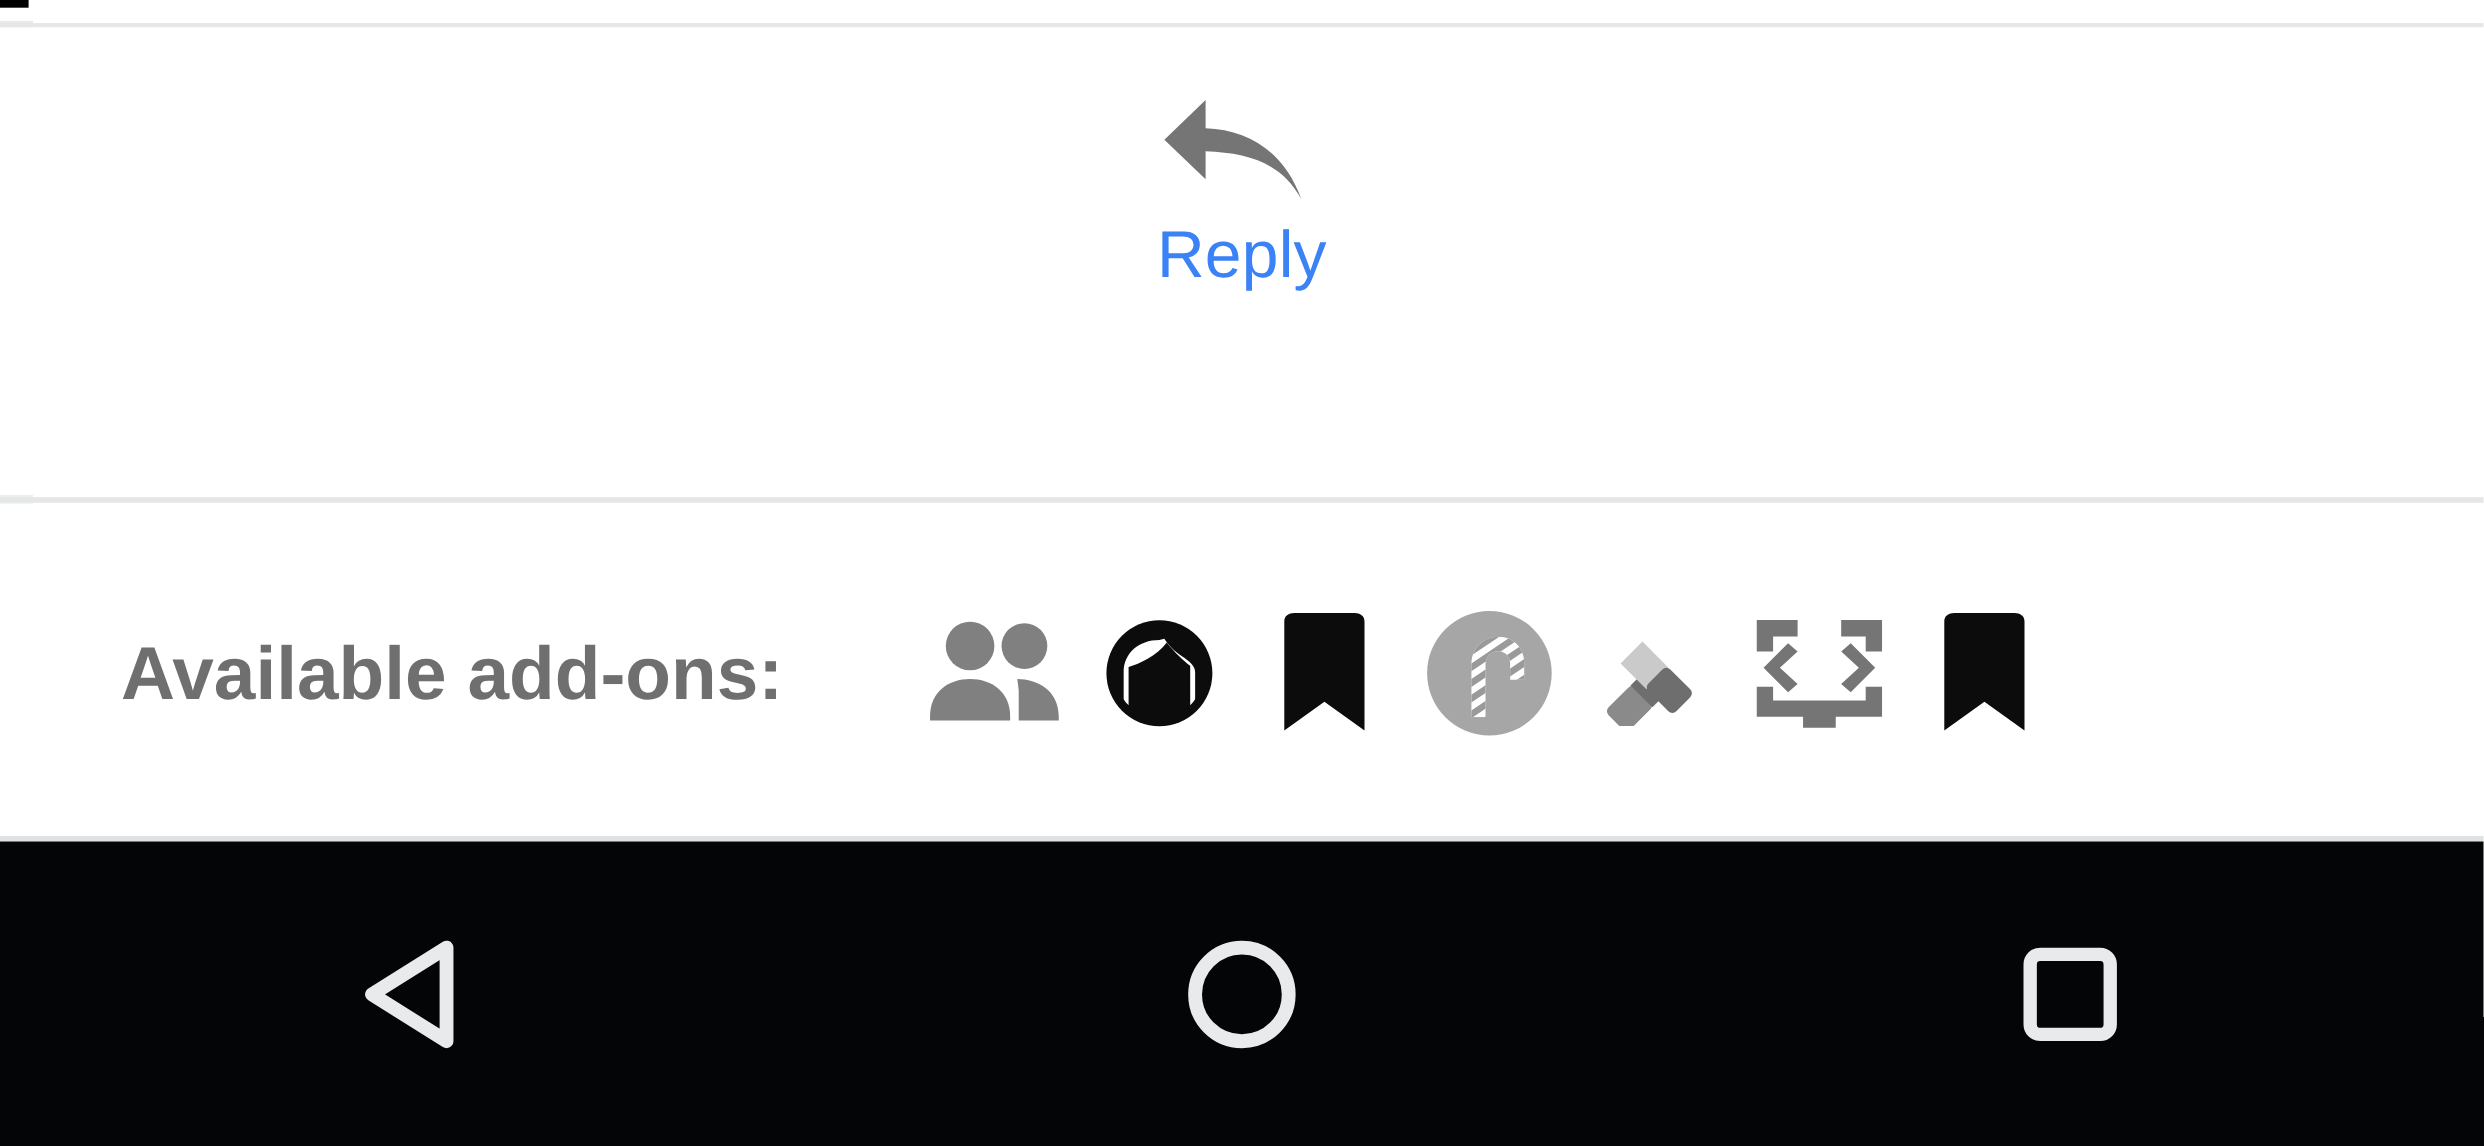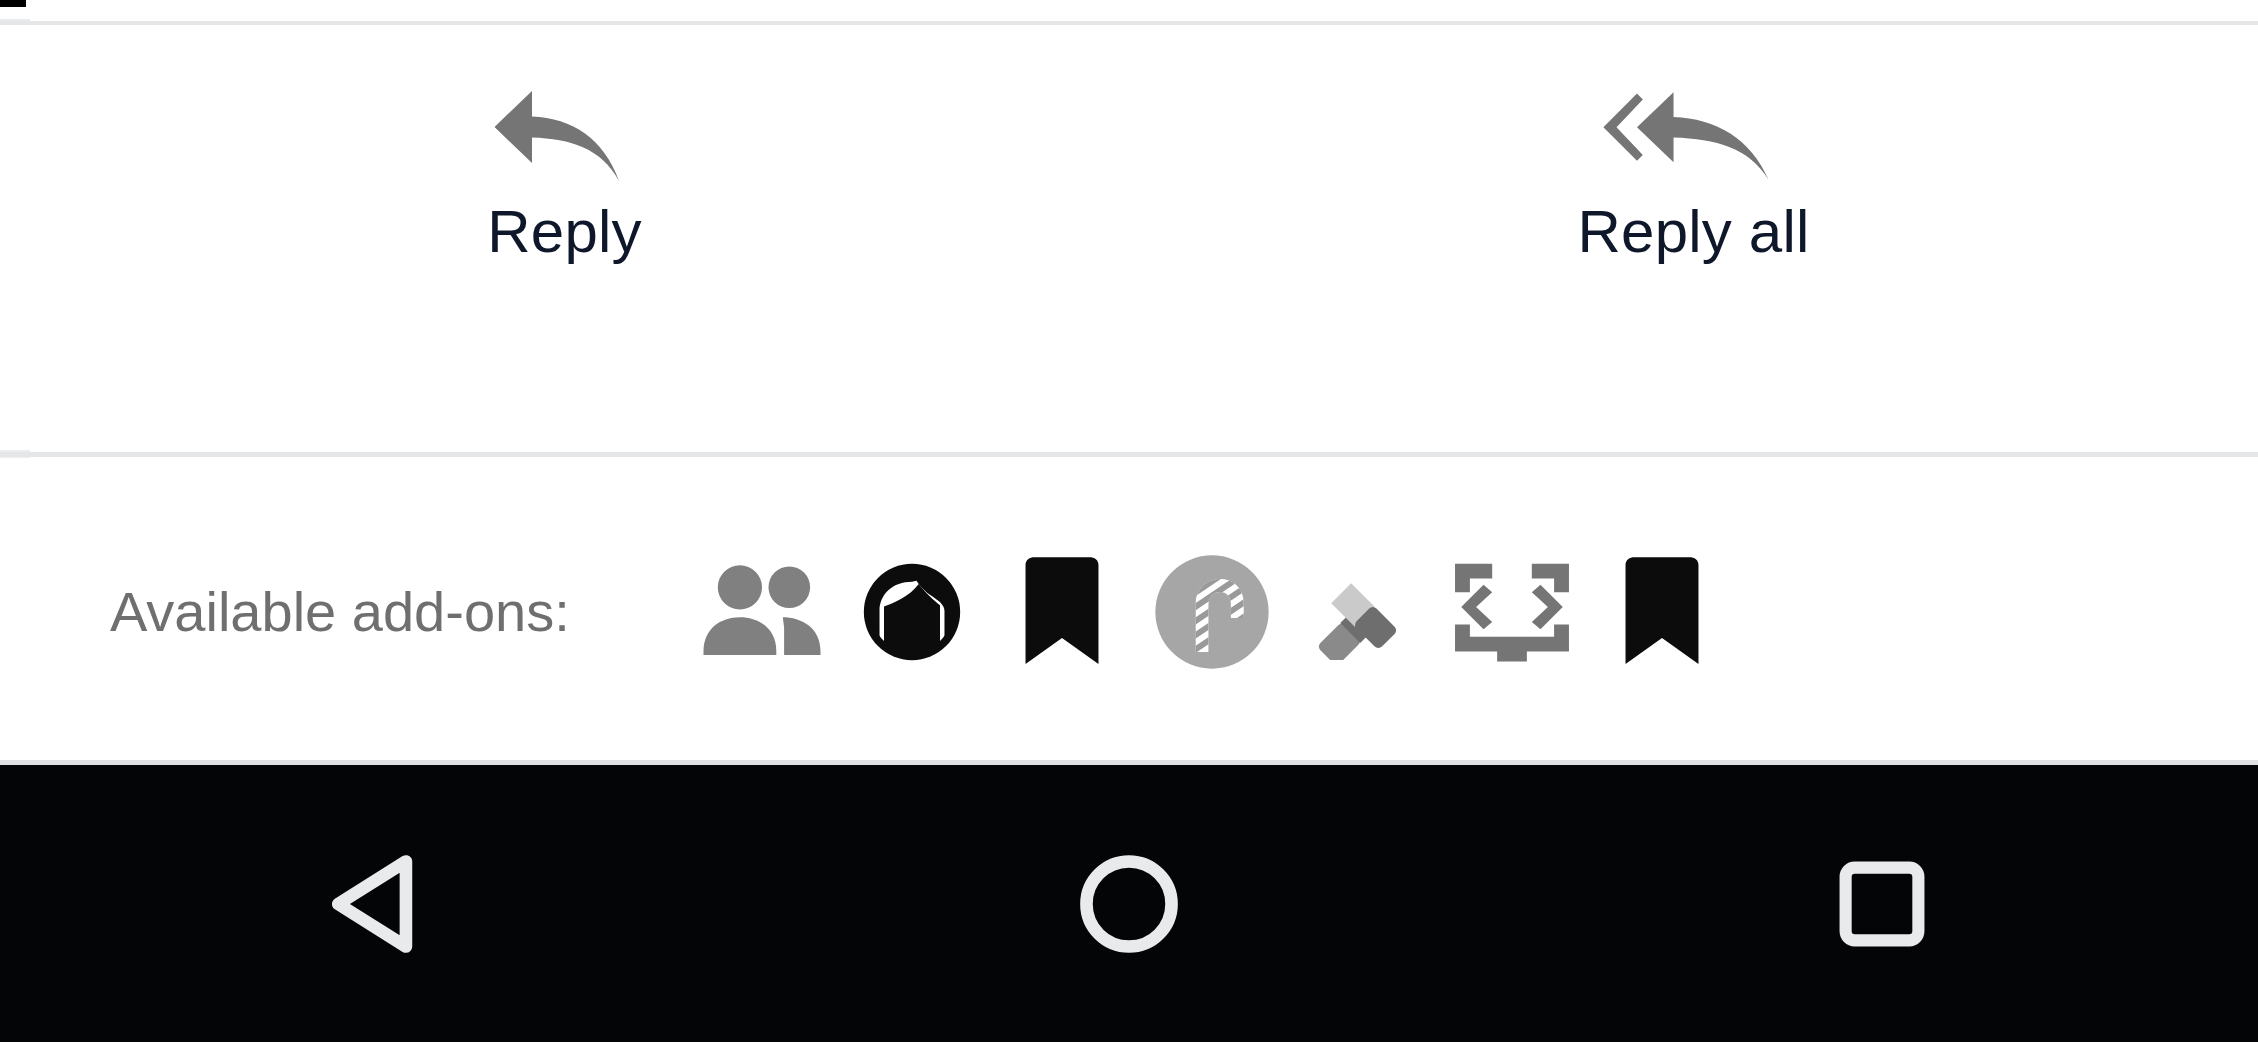--- a/index.html
+++ b/index.html
@@ -78,21 +78,21 @@
     height: 96px;
     display: flex;
     align-items: center;
     justify-content: center;
   }
   .action-icon svg { display: block; }
   .action-label {
     margin-top: 18px;
     font-size: 60px;
     line-height: 1;
-    color: #0f172a;
+    color: #3b82f6;
     letter-spacing: 0.2px;
     white-space: nowrap;
   }
 
   
   .mid-divider {
     position: absolute;
     left: 0;
     top: 452px;
     width: 2258px;
@@ -121,26 +121,27 @@
   .addons-row {
     position: absolute;
     left: 0;
     top: 0;
     height: 307px;
     display: flex;
     align-items: center;
     white-space: nowrap;
   }
   .addons-label {
-    font-size: 56px;
+    font-size: 68px;
     color: #6f6f6f;
     margin-left: 110px;
     margin-right: 117px;
     line-height: 1;
     white-space: nowrap;
+    font-weight: bold;
   }
   .addon-item {
     width: 150px;
     height: 150px;
     display: flex;
     align-items: center;
     justify-content: center;
     flex: 0 0 auto;
     cursor: pointer;
   }
@@ -190,29 +191,20 @@
 
     <div class="action-btn">
       <span class="action-icon">
         <svg width="150" height="108" viewBox="0 0 100 72" xmlns="http://www.w3.org/2000/svg">
           <path d="M28 6 L28 23 C55 24 76 38 86 66 C74 44 54 38 28 37 L28 54 L3 30 Z" fill="#757575"></path>
         </svg>
       </span>
       <span class="action-label">Reply</span>
     </div>
 
-    <div class="action-btn">
-      <span class="action-icon">
-        <svg width="190" height="108" viewBox="0 0 130 72" xmlns="http://www.w3.org/2000/svg">
-          <path d="M27 6 L27 23 C56 24 80 38 92 66 C79 44 56 38 27 37 L27 54 L2 30 Z" fill="#757575" transform="translate(24,0)"></path>
-          <path d="M26 7 L30 11 L12 30 L30 49 L26 53 L3 30 Z" fill="#757575"></path>
-        </svg>
-      </span>
-      <span class="action-label">Reply all</span>
-    </div>
 
 
   </div>
 
   <div class="mid-divider-lip"></div>
   <div class="mid-divider"></div>
 
   <div class="addons-strip">
     <div class="addons-row">
 

